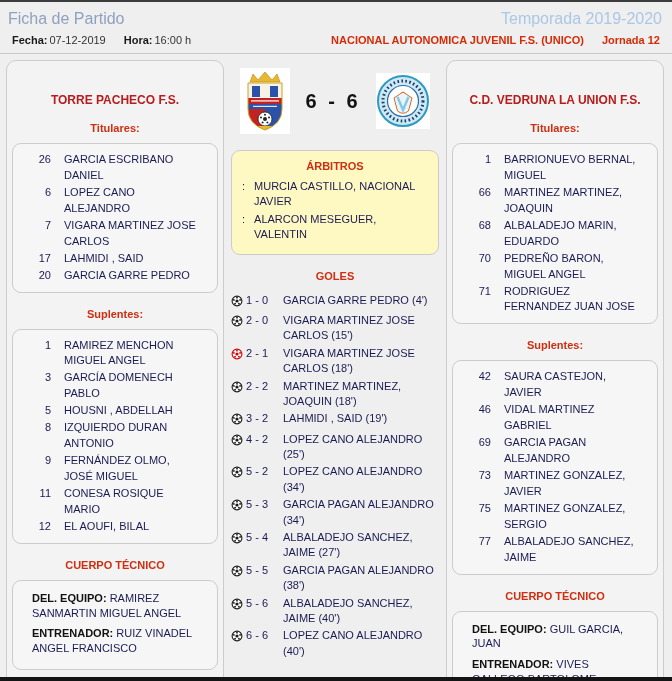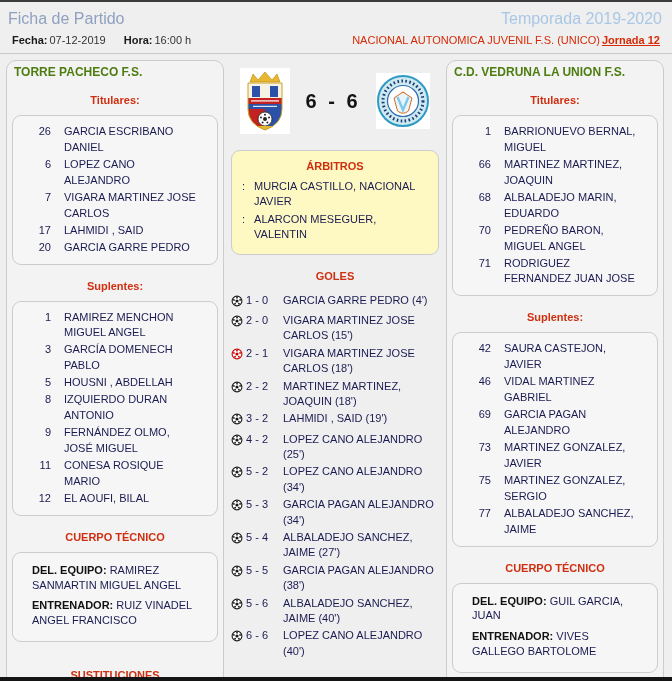--- a/index.html
+++ b/index.html
@@ -15,29 +15,29 @@
   .topbar{display:flex;justify-content:space-between;align-items:baseline;padding:8px 10px 2px 8px;}
   .page-title{font-size:16px;color:#8fa1c0;}
   .season{font-size:16px;color:#aac7e6;}
 
   .subbar{display:flex;justify-content:space-between;align-items:center;
     padding:4px 12px 7px 12px;border-bottom:1px solid #c9c9c9;font-size:11px;color:#222;}
   .subbar .grp{display:flex;gap:2px;align-items:baseline;}
   .lbl{font-weight:bold;color:#1a1a1a;}
   .val{color:#333;}
   .hora-grp{margin-left:16px;}
-  .comp{color:#d62b07;font-weight:normal;}
-  .jornada{color:#d62b07;font-weight:bold;text-decoration:underline;}
+  .comp{color:#d62b07;font-weight:bold;}
+  .jornada{color:#d62b07;font-weight:bold;margin-left:16px;}
 
   .content{display:flex;gap:5px;padding:6px;}
   .panel{width:218px;box-sizing:border-box;background:#f3f3f3;border:1px solid #cccccc;
     border-radius:10px;padding:4px 5px 14px 5px;}
   .mid{width:212px;box-sizing:border-box;display:flex;flex-direction:column;}
 
-  .team-name{text-align:left;font-weight:bold;font-size:12px;color:#4d7c0f;margin:0 2px 0;}
+  .team-name{text-align:center;font-weight:bold;font-size:12px;color:#b91c1c;margin:28px 2px 0;}
   .sec-title{text-align:center;font-weight:bold;font-size:11px;color:#cf2f10;margin:15px 0 9px;}
   .sec-title.spaced{margin-top:27px;}
   .box{background:#f6f6f6;border:1px solid #cccccc;border-radius:9px;padding:7px 18px;
     font-size:11px;color:#1b1b52;line-height:1.45;}
 
   .prow{display:flex;gap:13px;margin:1px 0;}
   .pnum{flex:none;width:20px;text-align:right;}
   .pname{flex:1;}
 
   .tline{margin:3px 1px 6px;line-height:1.35;}

